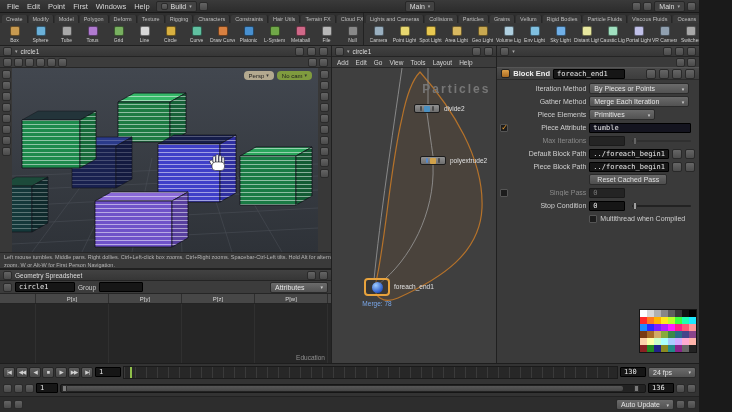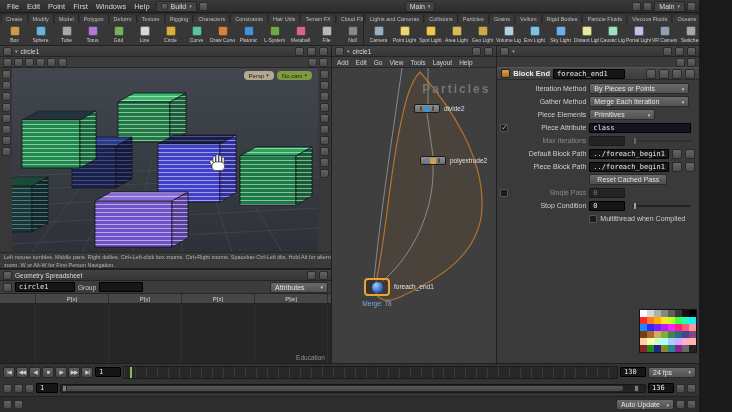--- a/index.html
+++ b/index.html
@@ -606,21 +606,21 @@
         </div>
         <div class="prow">
           <span class="plabel">Piece Elements</span>
           <div class="dd" style="width:66px">
             <span>Primitives</span>
           </div>
         </div>
         <div class="prow">
           <span class="cb on"></span>
           <span class="plabel w75">Piece Attribute</span>
-          <div class="tf" style="flex:1;margin-right:4px;background:#14141f">class</div>
+          <div class="tf" style="flex:1;margin-right:4px;background:#14141f">tumble</div>
         </div>
         <div class="prow">
           <span class="plabel dis">Max Iterations</span>
           <div class="tf dis" style="width:36px"></div>
           <div class="slider" style="opacity:.4">
               <span class="knob"></span>
             </div>
         </div>
         <div class="prow">
           <span class="plabel">Default Block Path</span>

